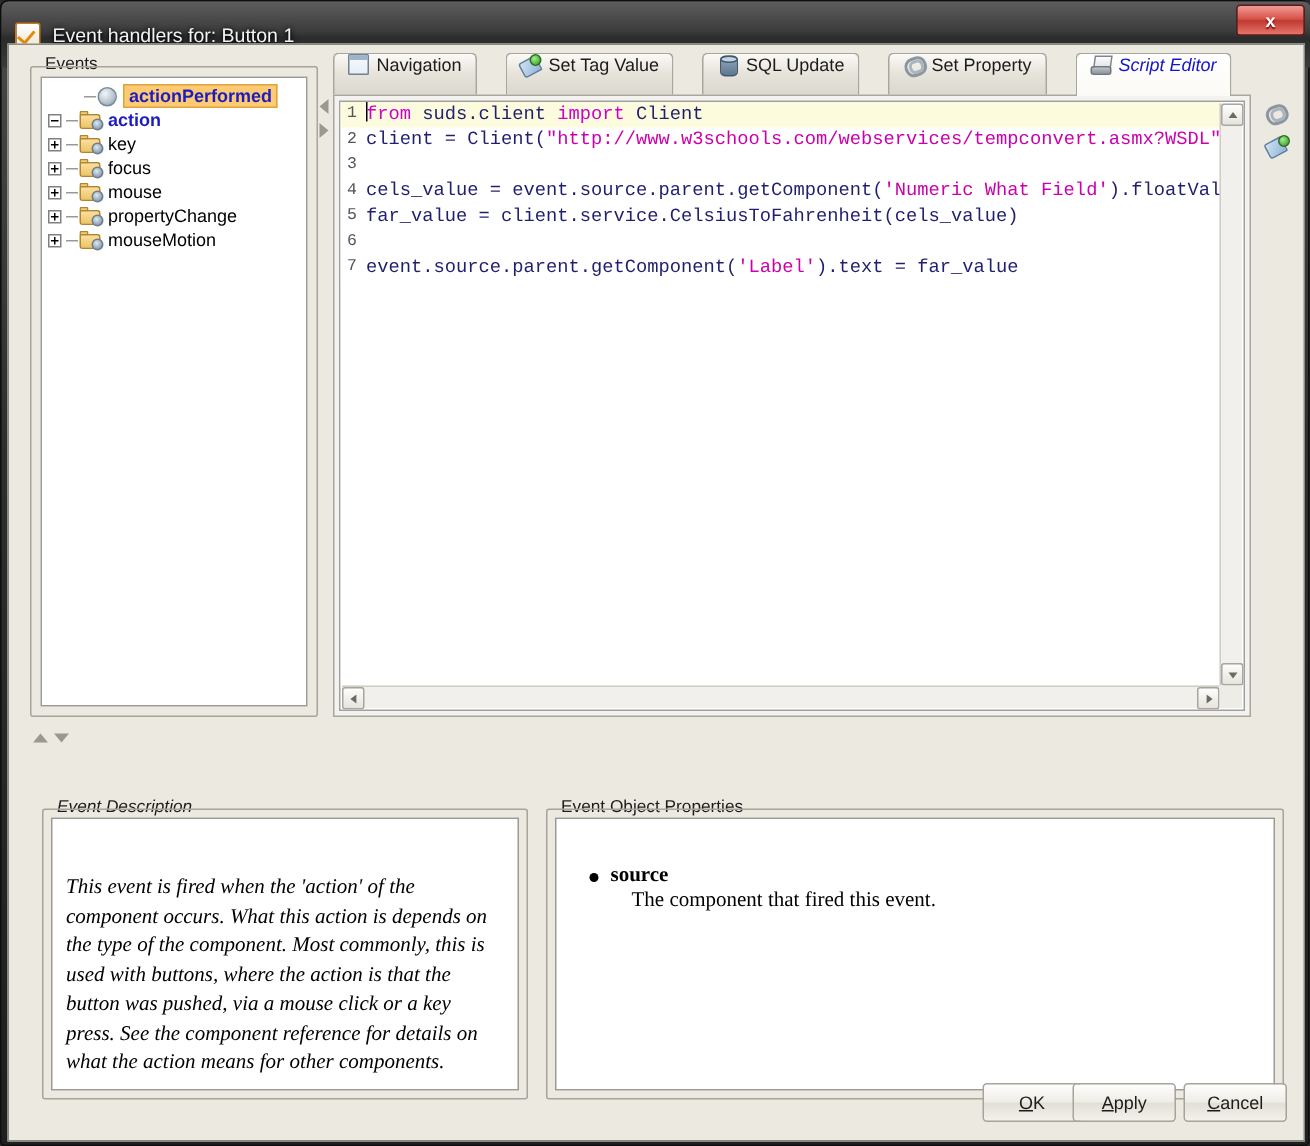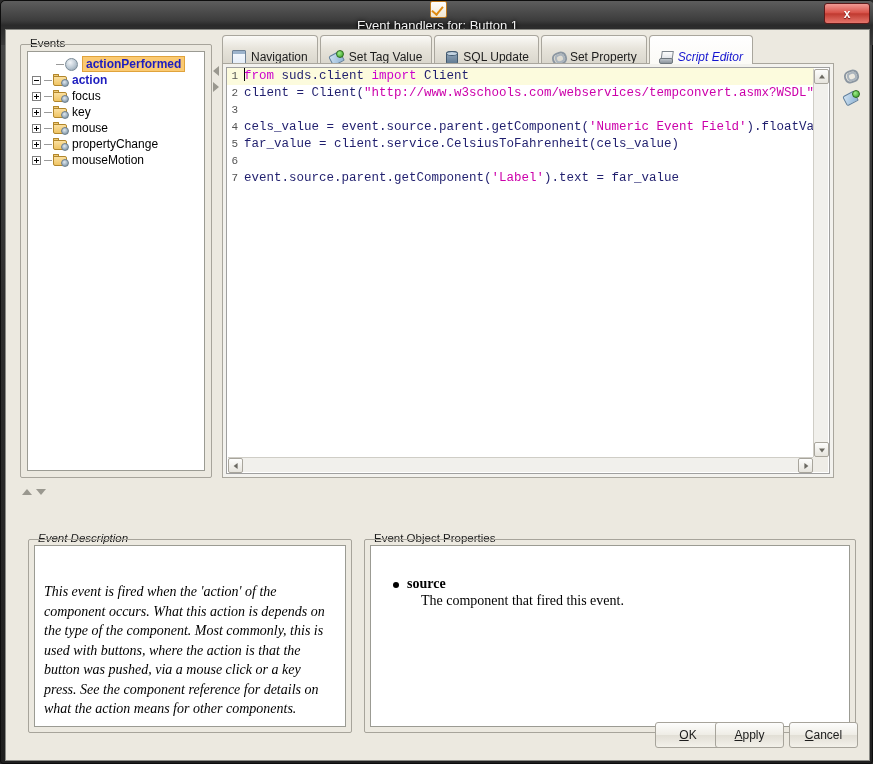--- a/index.html
+++ b/index.html
@@ -18,21 +18,21 @@
     width: 873px; height: 764px;
     background: linear-gradient(180deg,#4a4a4a 0%,#2e2e2e 40%,#1f1f1f 100%);
     border: 1px solid #0d0d0d;
     border-radius: 5px 5px 3px 3px;
     padding: 0;
   }
   #titlebar {
     position: absolute; left: 0; top: 0; width: 873px; height: 44px;
     border-radius: 5px 5px 0 0;
     background: linear-gradient(180deg,#5d5d5d 0%,#3c3c3c 45%,#2b2b2b 55%,#3a3a3a 100%);
-    display: flex; align-items: center; flex-direction: column;
+    display: flex; align-items: center;
   }
   #titlebar .tb-icon {
     width: 17px; height: 17px; margin-left: 9px; margin-right: 8px;
     background: linear-gradient(180deg,#fff 0%,#f0e6d2 100%);
     border: 1px solid #c07b20;
     border-radius: 2px;
     position: relative;
     flex: none;
   }
   #titlebar .tb-icon::after {
@@ -145,23 +145,23 @@
   }
   .sp-arrow { position:absolute; left:1px; width:0; height:0; cursor:pointer; }
   .sp-left { top: 28px; border-top:5px solid transparent; border-bottom:5px solid transparent; border-right:6px solid #9a988f; }
   .sp-right { top: 44px; border-top:5px solid transparent; border-bottom:5px solid transparent; border-left:6px solid #9a988f; }
 
   
   #tabpane { position: absolute; left: 216px; top: 8px; width: 612px; height: 440px; }
   #tabstrip { position: absolute; left: 0; top: 0; height: 26px; display: flex; align-items: flex-end; }
   .tab {
     height: 23px;
-    display: flex; align-items: flex-start; gap: 5px;
+    display: flex; align-items: flex-end; gap: 5px;
     padding: 14px 9px;
-    margin-right: 2px;
+    margin-right: 19px;
     border: 1px solid #a9a69d;
     border-bottom: none;
     border-radius: 4px 4px 0 0;
     background: linear-gradient(180deg,#fbfaf7 0%,#e7e4db 45%,#d9d6cc 100%);
     font-size: 12px; color: #1c1c1c;
     cursor: pointer; white-space: nowrap;
   }
   .tab.active {
     height: 26px;
     background: linear-gradient(180deg,#ffffff 0%,#fbfaf6 100%);
@@ -353,31 +353,31 @@
                 <span class="tlabel bold-blue">action</span>
               </div>
               <div class="tnode">
                 <div class="expander plus"></div>
                 <div class="tline"></div>
                 <div class="folder">
                   <div class="ftab"></div>
                   <div class="fbody"></div>
                   <div class="gear"></div>
                 </div>
-                <span class="tlabel">focus</span>
+                <span class="tlabel">key</span>
               </div>
               <div class="tnode">
                 <div class="expander plus"></div>
                 <div class="tline"></div>
                 <div class="folder">
                   <div class="ftab"></div>
                   <div class="fbody"></div>
                   <div class="gear"></div>
                 </div>
-                <span class="tlabel">key</span>
+                <span class="tlabel">focus</span>
               </div>
               <div class="tnode">
                 <div class="expander plus"></div>
                 <div class="tline"></div>
                 <div class="folder">
                   <div class="ftab"></div>
                   <div class="fbody"></div>
                   <div class="gear"></div>
                 </div>
                 <span class="tlabel">mouse</span>
@@ -434,21 +434,21 @@
               <span>Script Editor</span>
             </div>
           </div>
 
         <div id="editor-frame">
           <div id="editor-inner">
             <div id="code">
                 <div class="cline hl"><span class="lno">1</span><span class="ctext"><span class="caret"></span><span class="kw">from</span><span> suds.client </span><span class="kw">import</span><span> Client</span></span></div>
                 <div class="cline"><span class="lno">2</span><span class="ctext"><span>client = Client(</span><span class="str">"http://www.w3schools.com/webservices/tempconvert.asmx?WSDL"</span></span></div>
                 <div class="cline"><span class="lno">3</span><span class="ctext"><span></span></span></div>
-                <div class="cline"><span class="lno">4</span><span class="ctext"><span>cels_value = event.source.parent.getComponent(</span><span class="str">'Numeric Event Field'</span><span>).floatValue</span></span></div>
+                <div class="cline"><span class="lno">4</span><span class="ctext"><span>cels_value = event.source.parent.getComponent(</span><span class="str">'Numeric What Field'</span><span>).floatValue</span></span></div>
                 <div class="cline"><span class="lno">5</span><span class="ctext"><span>far_value = client.service.CelsiusToFahrenheit(cels_value)</span></span></div>
                 <div class="cline"><span class="lno">6</span><span class="ctext"><span></span></span></div>
                 <div class="cline"><span class="lno">7</span><span class="ctext"><span>event.source.parent.getComponent(</span><span class="str">'Label'</span><span>).text = far_value</span></span></div>
               </div>
 
             <div class="sbar-v">
               <div class="sb-btn ar-up" style="top:0;left:0;">
                   <i></i>
                 </div>
               <div class="sb-btn ar-down" style="bottom:0;left:0;">

